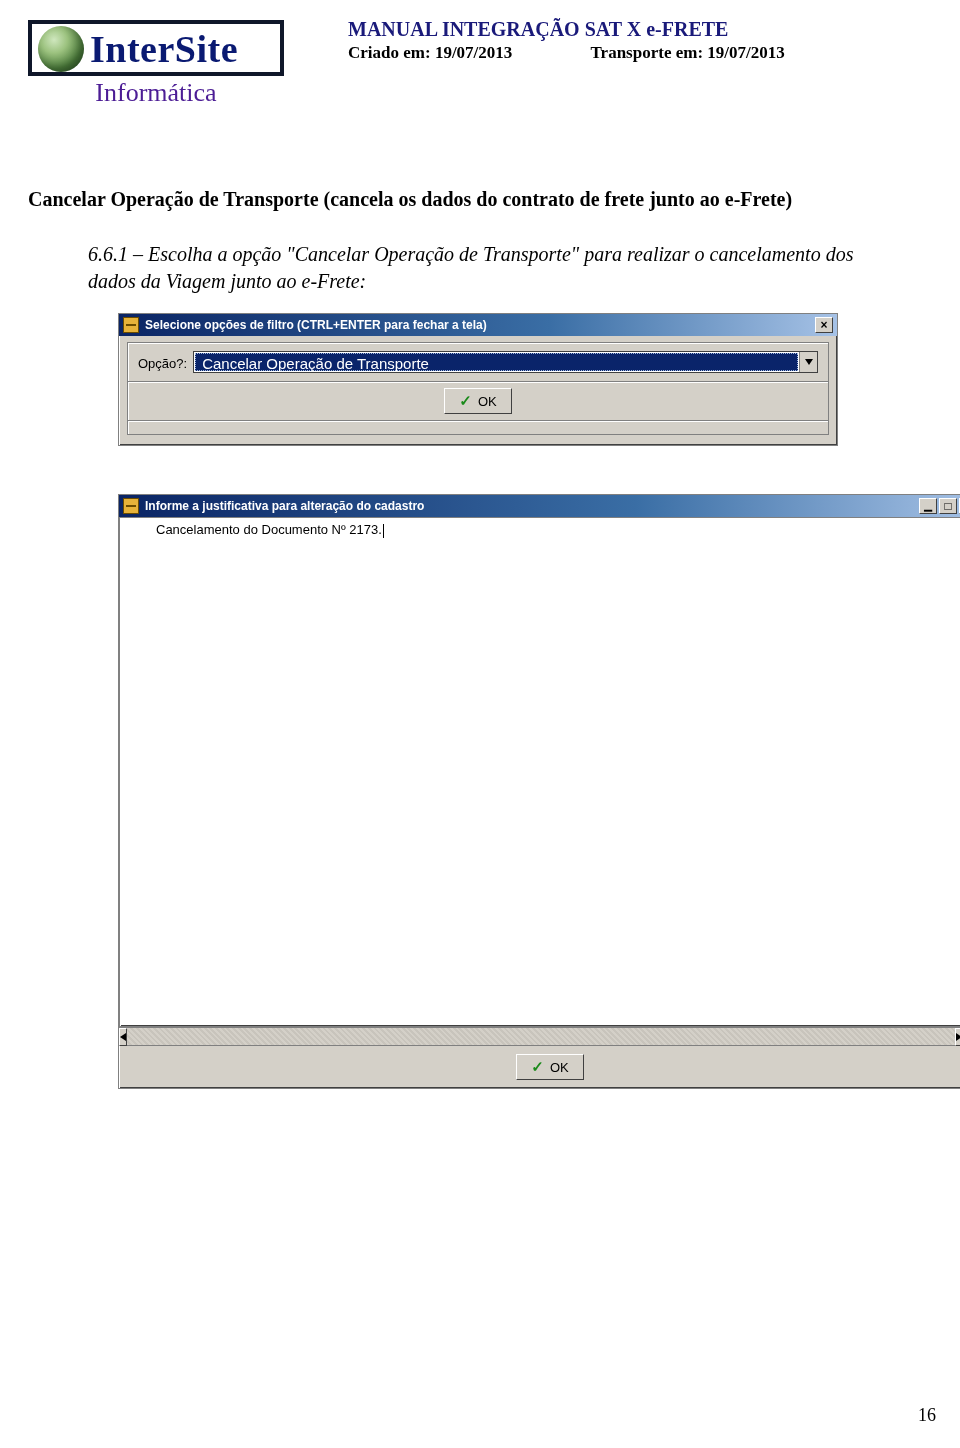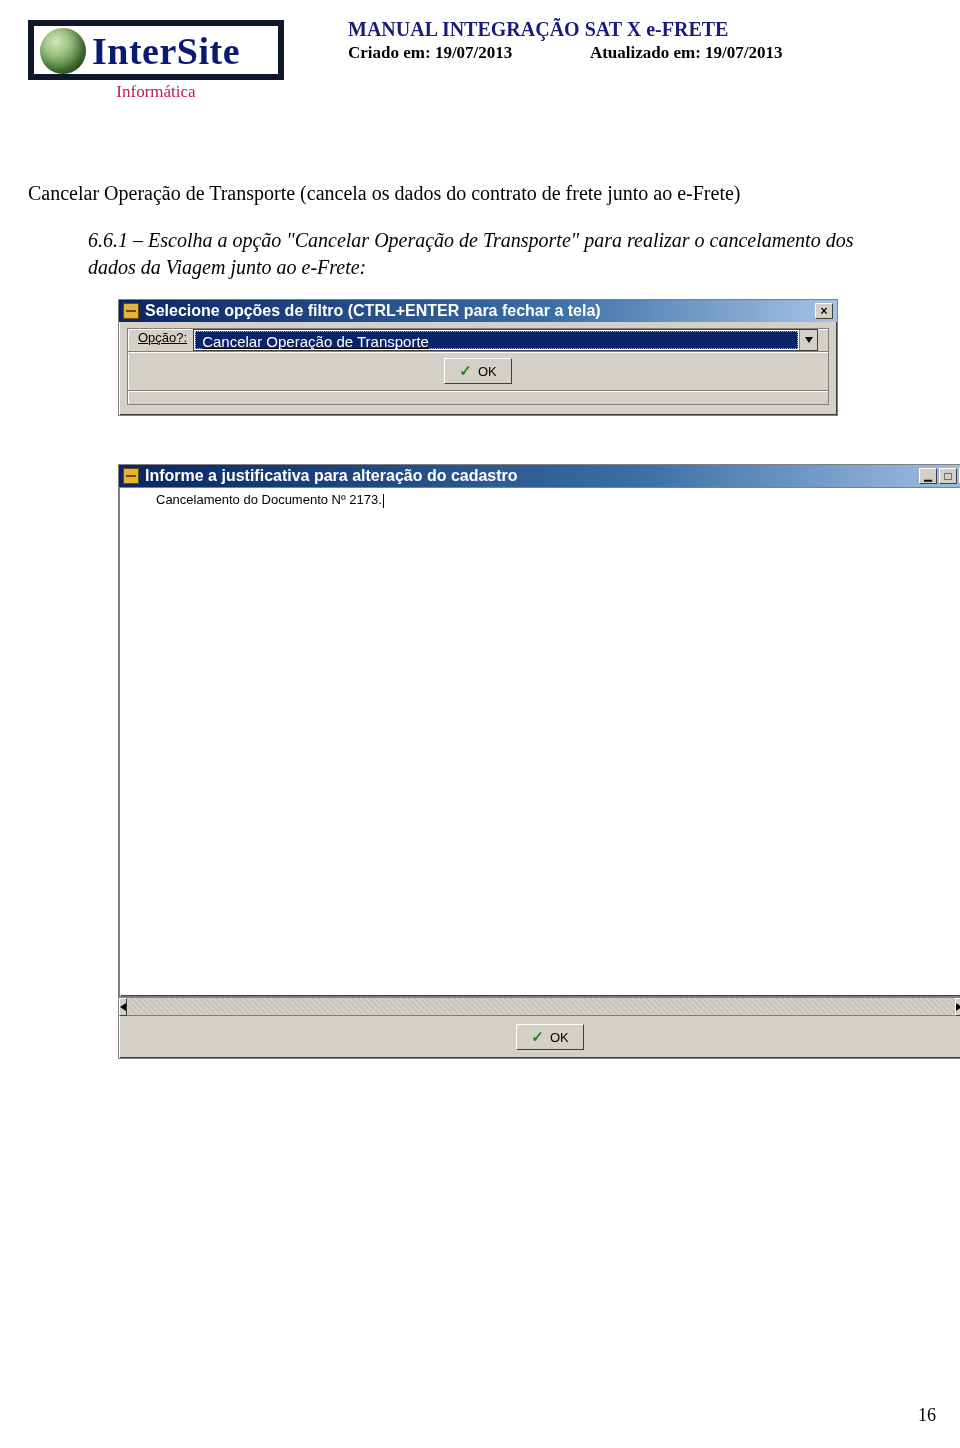--- a/index.html
+++ b/index.html
@@ -21,21 +21,21 @@
     display: flex;
     align-items: flex-start;
   }
   .logo-box {
     width: 300px;
     margin-top: 2px;
   }
   .logo {
     display: flex;
     align-items: center;
-    border: 6px solid #0f172a;
+    border: 4px solid #0f172a;
     padding: 2px 6px 0 6px;
     width: 256px;
   }
   .globe {
     width: 46px; height: 46px;
     border-radius: 50%;
     background: radial-gradient(circle at 35% 30%, #cfe7be 0%, #9cc27f 30%, #4a7a3a 65%, #234a1f 100%);
     box-shadow: inset -4px -4px 8px rgba(0,0,0,.25);
     flex-shrink: 0;
   }
@@ -45,42 +45,42 @@
   }
   .logo-brand {
     font-family: "Brush Script MT", "Segoe Script", cursive;
     font-size: 38px;
     font-weight: 700;
     color: #0a1a72;
     letter-spacing: 0.5px;
   }
   .logo-sub {
     font-family: "Brush Script MT", "Segoe Script", cursive;
-    font-size: 17px;
-    color: #be185d;
+    font-size: 26px;
+    color: #4c1d95;
     text-align: center;
     margin-top: 2px;
   }
   .title-block { flex: 1; text-align: left; padding-left: 20px; }
   .doc-title {
     font-size: 20px;
     font-weight: 700;
     color: #1a1a7a;
     white-space: nowrap;
   }
   .doc-dates {
     font-size: 17px;
     font-weight: 700;
     color: #000;
     margin-top: 2px;
   }
   .doc-dates span.gap { display: inline-block; width: 70px; }
 
   .body-content { margin-top: 78px; font-size: 20px; line-height: 1.35; }
-  .section-title { font-weight: 400; margin-bottom: 20px; }
+  .section-title { font-weight: 700; margin-bottom: 28px; }
   .indent-block { margin-left: 60px; margin-right: 64px; margin-bottom: 18px; font-style: italic; }
 
   
   .win-dialog {
     font-family: Tahoma, Verdana, Arial, sans-serif;
     font-size: 13px;
     color: #000;
     background: #d4d0c8;
     border: 1px solid #808080;
     box-shadow: inset 1px 1px 0 #fff, inset -1px -1px 0 #404040;
@@ -99,39 +99,39 @@
   .titlebar .tb-icon {
     width: 16px; height: 16px;
     background: #e7b33a;
     border: 1px solid #6b4c00;
     margin-right: 6px;
     position: relative;
   }
   .titlebar .tb-icon::after{
     content:""; position:absolute; left:2px; top:6px; width:10px; height:2px; background:#6b4c00;
   }
-  .titlebar .tb-text { flex: 1; font-size: 16px; }
+  .titlebar .tb-text { flex: 1; font-size: 12px; }
   .tb-btn {
     width: 18px; height: 16px;
     background: #d4d0c8;
     border: 1px solid #fff;
     border-right-color:#404040; border-bottom-color:#404040;
     margin-left: 2px;
     display: inline-flex; align-items: center; justify-content: center;
     font-family: Arial, sans-serif; font-size: 12px; font-weight: 700;
     color:#000; line-height:1;
   }
   .dlg-body { padding: 6px 8px 10px 8px; }
 
   
   .field-group {
     border: 1px solid #808080;
     box-shadow: inset 1px 1px 0 #fff;
-    padding: 0 10px;
-    display: flex; align-items: flex-start; text-decoration: underline;
+    padding: 8px 10px;
+    display: flex; align-items: flex-end;
   }
   .field-label { margin-right: 6px; }
   .combo {
     flex: 1;
     display: flex;
     border: 1px solid #404040;
     background: #fff;
     height: 22px;
   }
   .combo-input {
@@ -215,21 +215,21 @@
         </div>
       </div>
       <div class="logo-sub" style="width:256px;">Informática</div>
     </div>
     <div class="title-block">
       <div class="doc-title">MANUAL INTEGRAÇÃO SAT X e-FRETE</div>
       <div class="doc-dates">
         <span>Criado em:</span>
         <span>19/07/2013</span>
         <span class="gap"></span>
-        <span>Atualizado em:</span>
+        <span>Transporte em:</span>
         <span>19/07/2013</span>
       </div>
     </div>
   </div>
 
   <div class="body-content">
 
     <div class="section-title">Cancelar Operação de Transporte (cancela os dados do contrato de frete junto ao e-Frete)</div>
 
     <div class="indent-block">6.6.1 – Escolha a opção "Cancelar Operação de Transporte" para realizar o cancelamento dos dados da Viagem junto ao e-Frete:</div>

